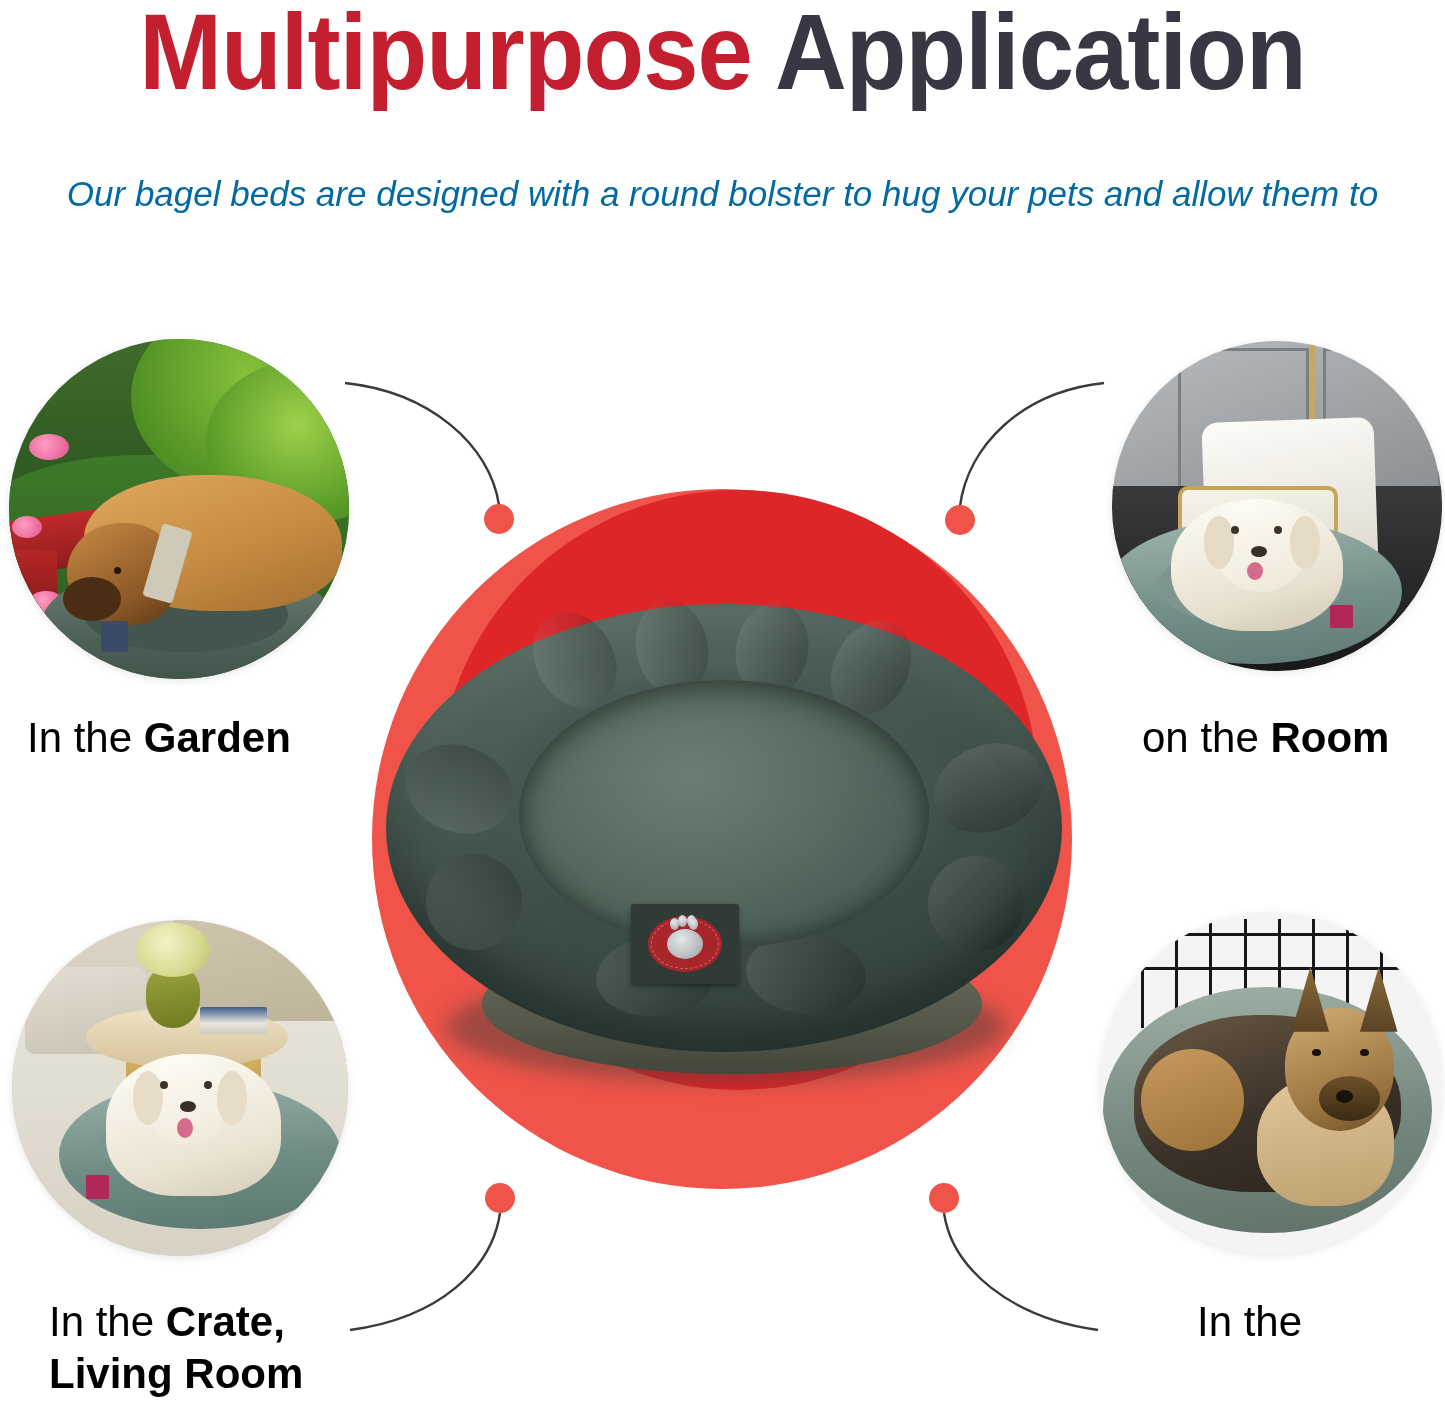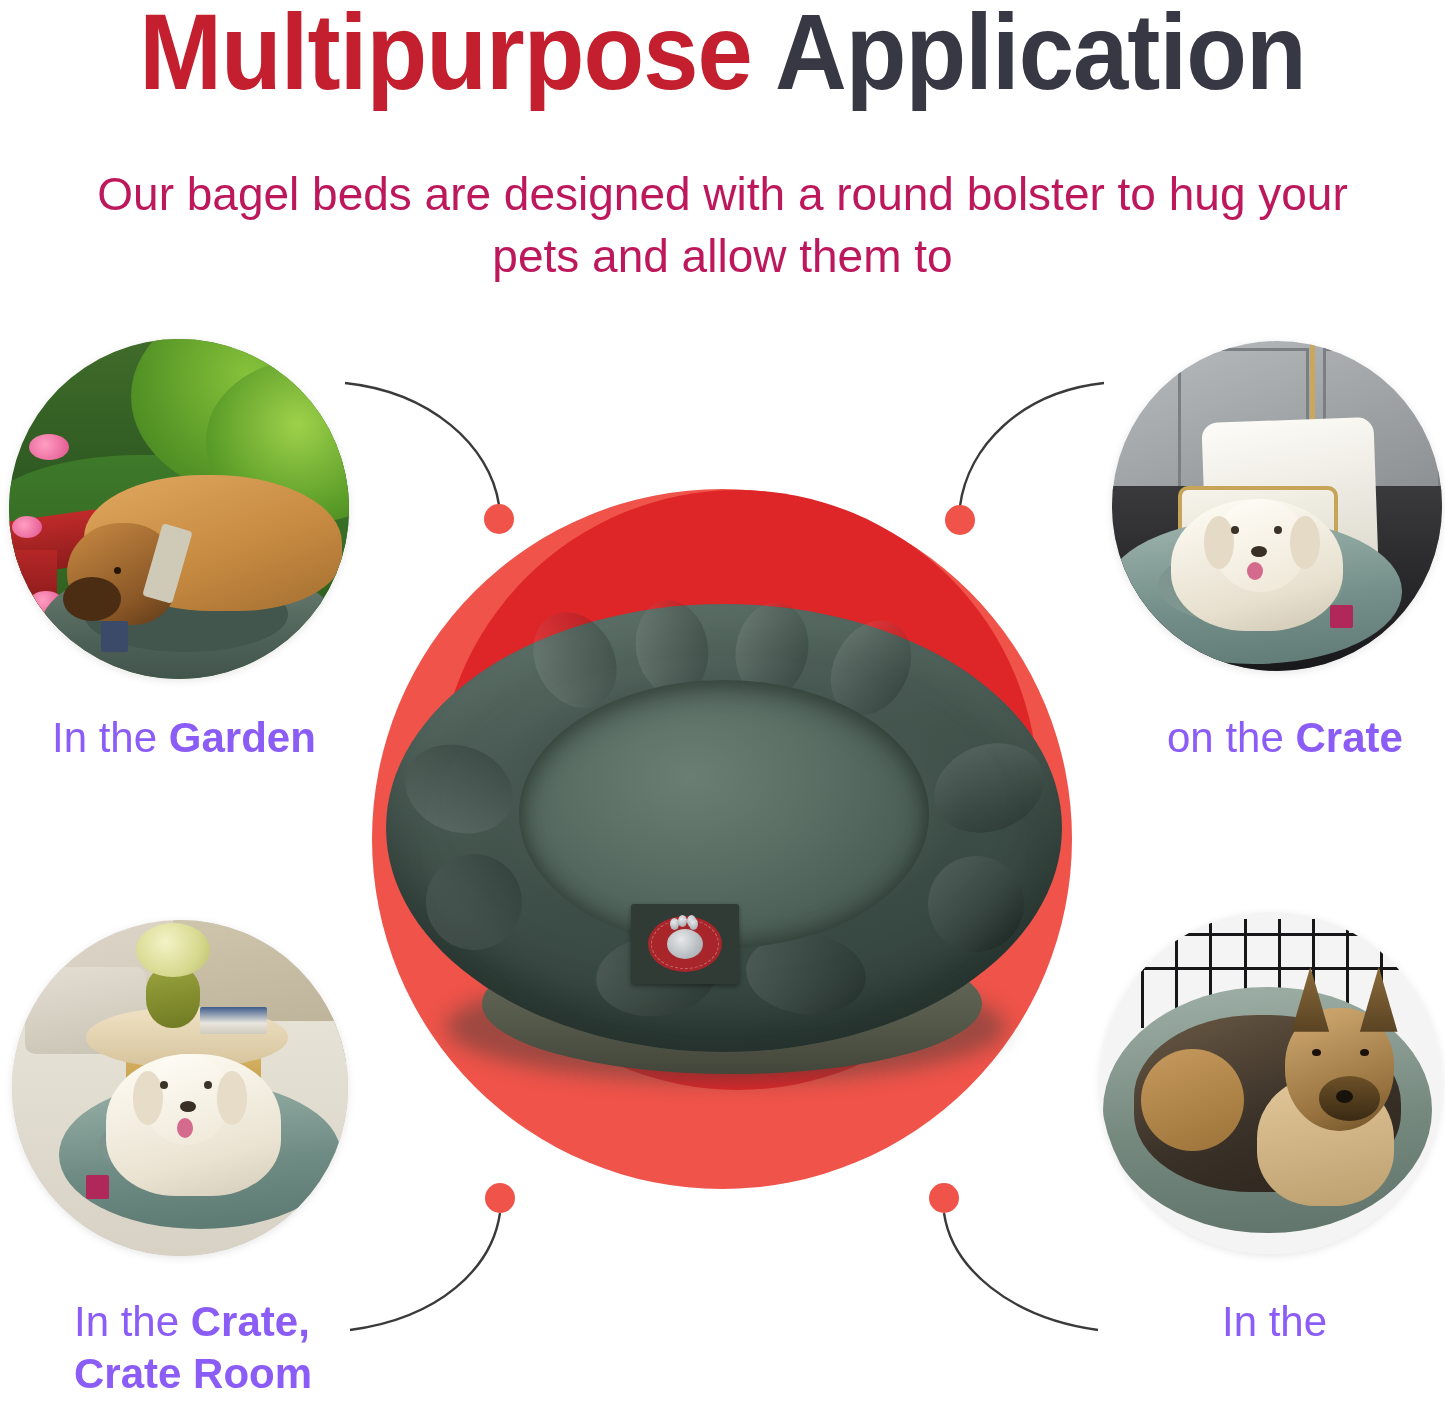--- a/index.html
+++ b/index.html
@@ -14,22 +14,23 @@
   .headline{
     position:absolute;left:0;top:-4px;width:1445px;text-align:center;
     font-weight:bold;font-size:108px;line-height:112px;letter-spacing:-1px;
     transform:scaleX(0.92);transform-origin:50% 50%;white-space:nowrap;
   }
   .headline .h-red{color:#C31F2E;}
   .headline .h-dark{color:#383845;}
 
   .subtitle{
     position:absolute;left:50%;top:163px;width:1340px;margin-left:-670px;
-    text-align:center;font-size:46px;line-height:62px;color:#be185d;
+    text-align:center;font-size:35px;line-height:62px;color:#0369a1;
     font-weight:400;
+    font-style:italic;
   }
 
   
   .red-outer{
     position:absolute;left:372px;top:489px;width:700px;height:700px;
     border-radius:50%;background:#EF5349;
   }
   .red-inner{
     position:absolute;left:438px;top:490px;width:600px;height:600px;
     border-radius:50%;background:#DE2629;
@@ -251,22 +252,22 @@
   .c-eye.r{left:76%;}
   .c-muzzle{position:absolute;left:64%;top:48%;width:18%;height:13%;border-radius:50%;
     background:linear-gradient(180deg,#6d5128,#3a2a14);}
   .c-nose{position:absolute;left:69%;top:52%;width:17px;height:13px;border-radius:50%;background:#17120b;}
 
   
   .connectors{position:absolute;left:0;top:0;width:1445px;height:1416px;}
 
   
   .caption{
-    position:absolute;font-size:42px;line-height:52px;color:#8b5cf6;
-    font-weight:400;white-space:nowrap;margin-left:25px;
+    position:absolute;font-size:42px;line-height:52px;color:#000000;
+    font-weight:400;white-space:nowrap;
   }
   .caption b{font-weight:bold;}
   .cap-garden{left:27px;top:712px;}
   .cap-sofa{left:1142px;top:712px;}
   .cap-room{left:49px;top:1296px;}
   .cap-crate{left:1197px;top:1296px;text-align:center;}
   .cap-crate .l2{display:block;margin-left:-55px;}
 </style>
 </head>
 <body>
@@ -418,25 +419,25 @@
       <div class="c-muzzle"></div>
         <div class="c-nose"></div>
     </div>
   </div>
 
   <div class="caption cap-garden">
     <span>In the </span><b>Garden</b>
   </div>
 
   <div class="caption cap-sofa">
-    <span>on the </span><b>Crate</b>
+    <span>on the </span><b>Room</b>
   </div>
 
   <div class="caption cap-room">
     <span>In the </span><b>Crate,</b><br>
-    <b>Crate Room</b>
+    <b>Living Room</b>
   </div>
 
   <div class="caption cap-crate">
     <span>In the</span>
   </div>
 
 </div>
 
 </body></html>

